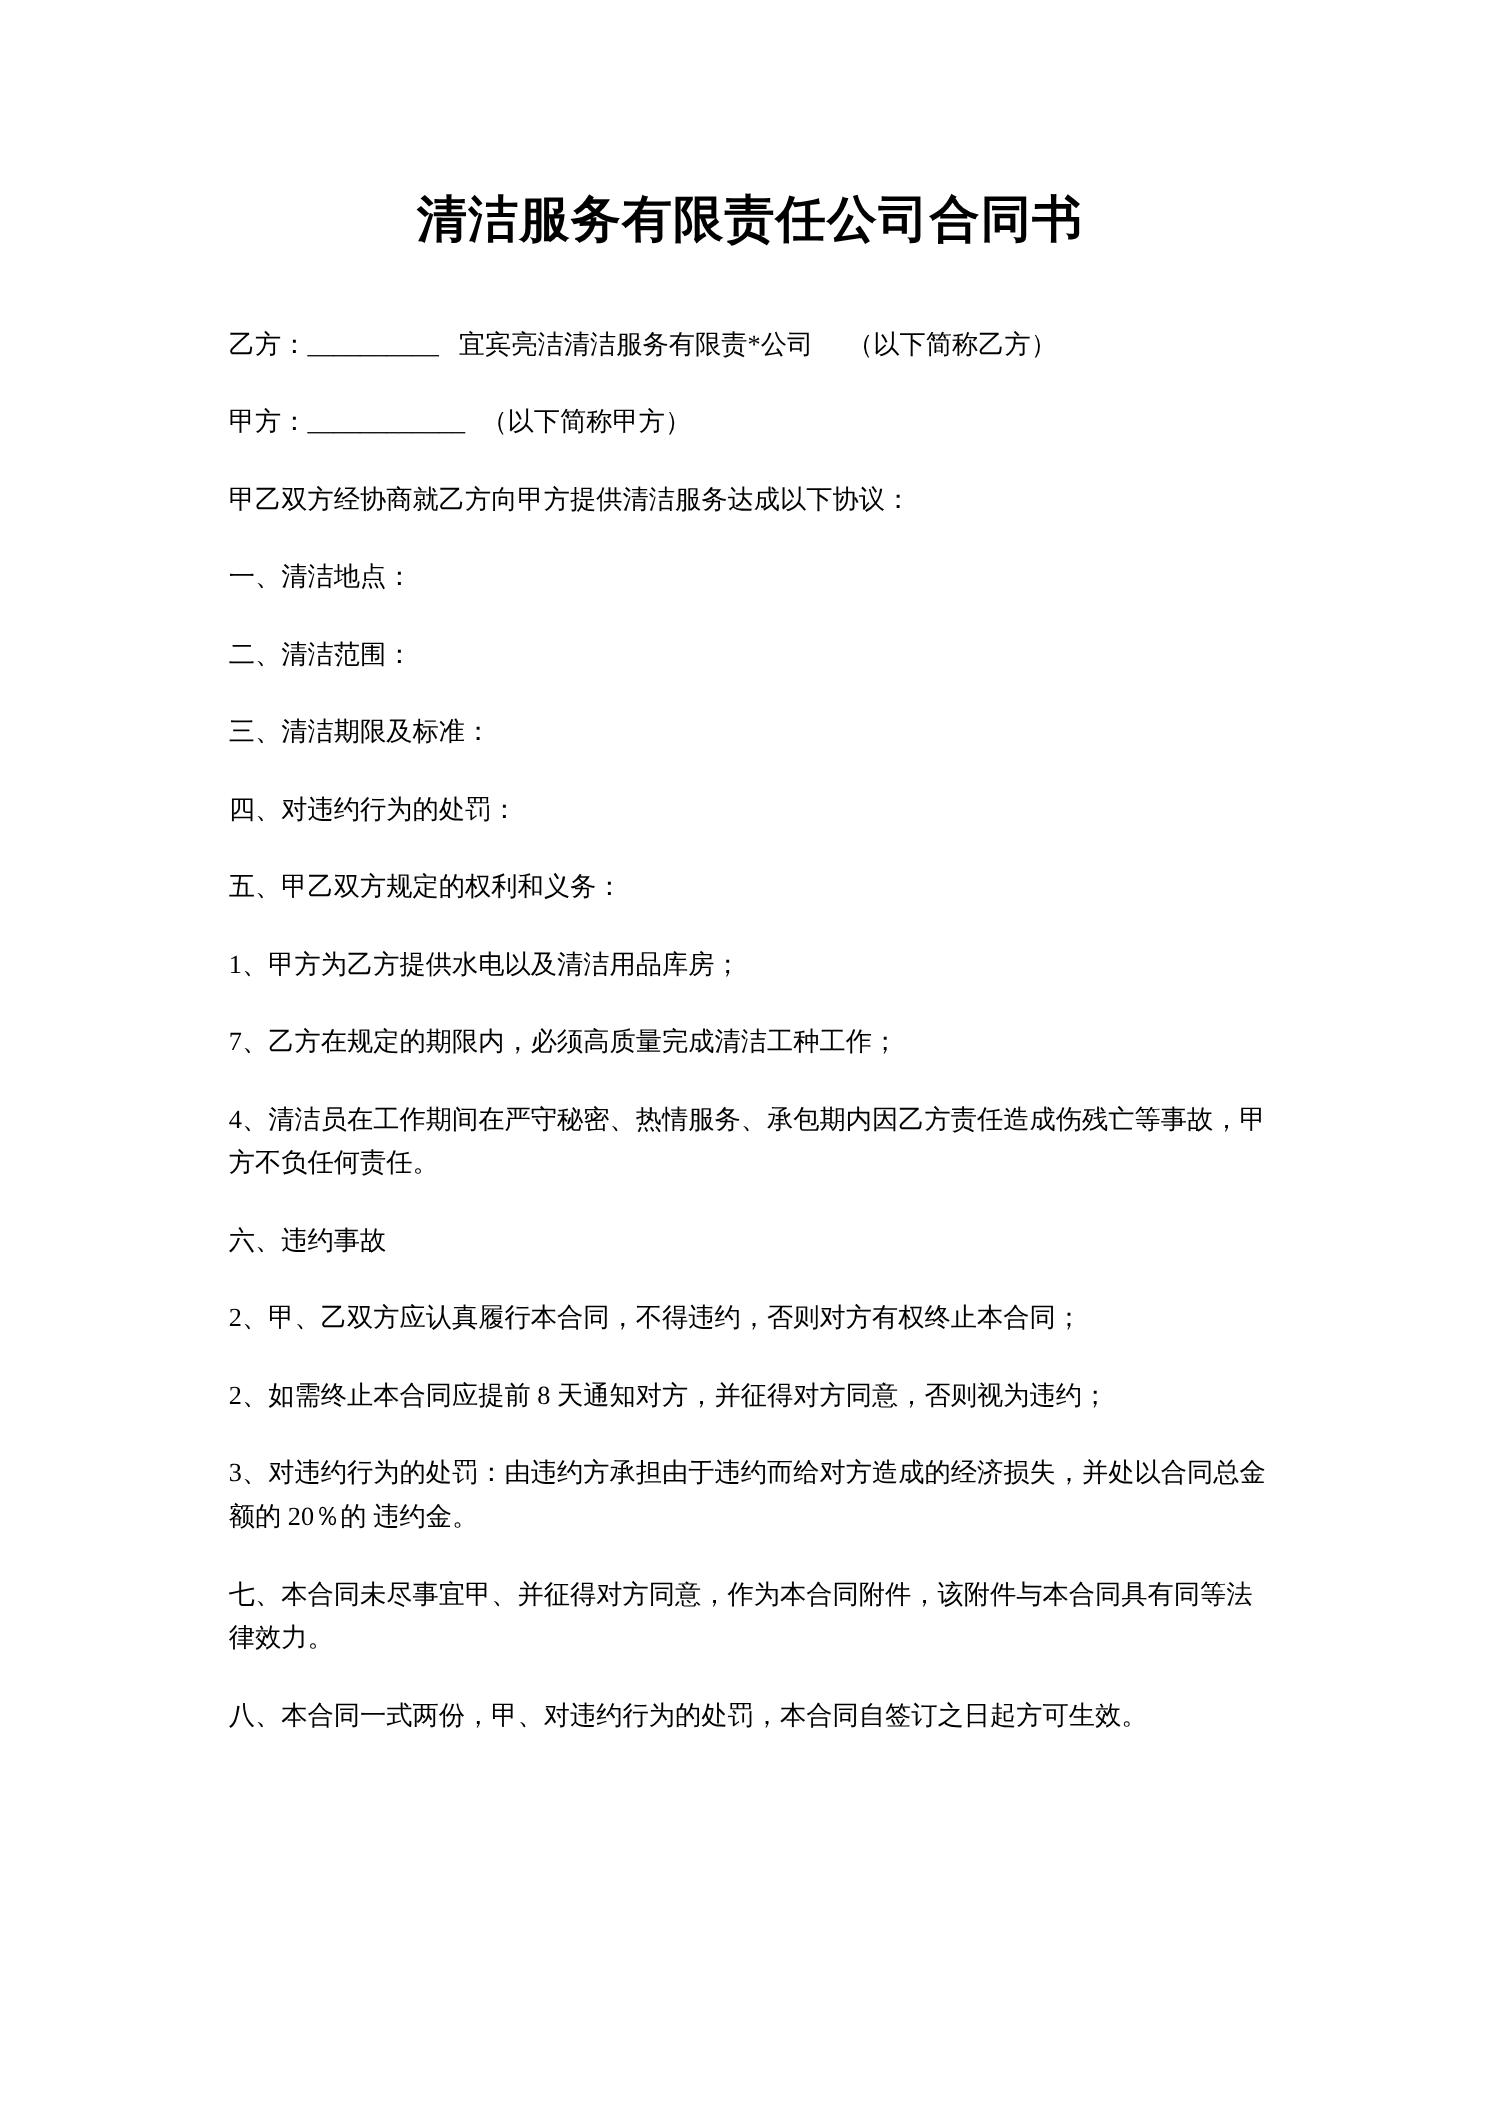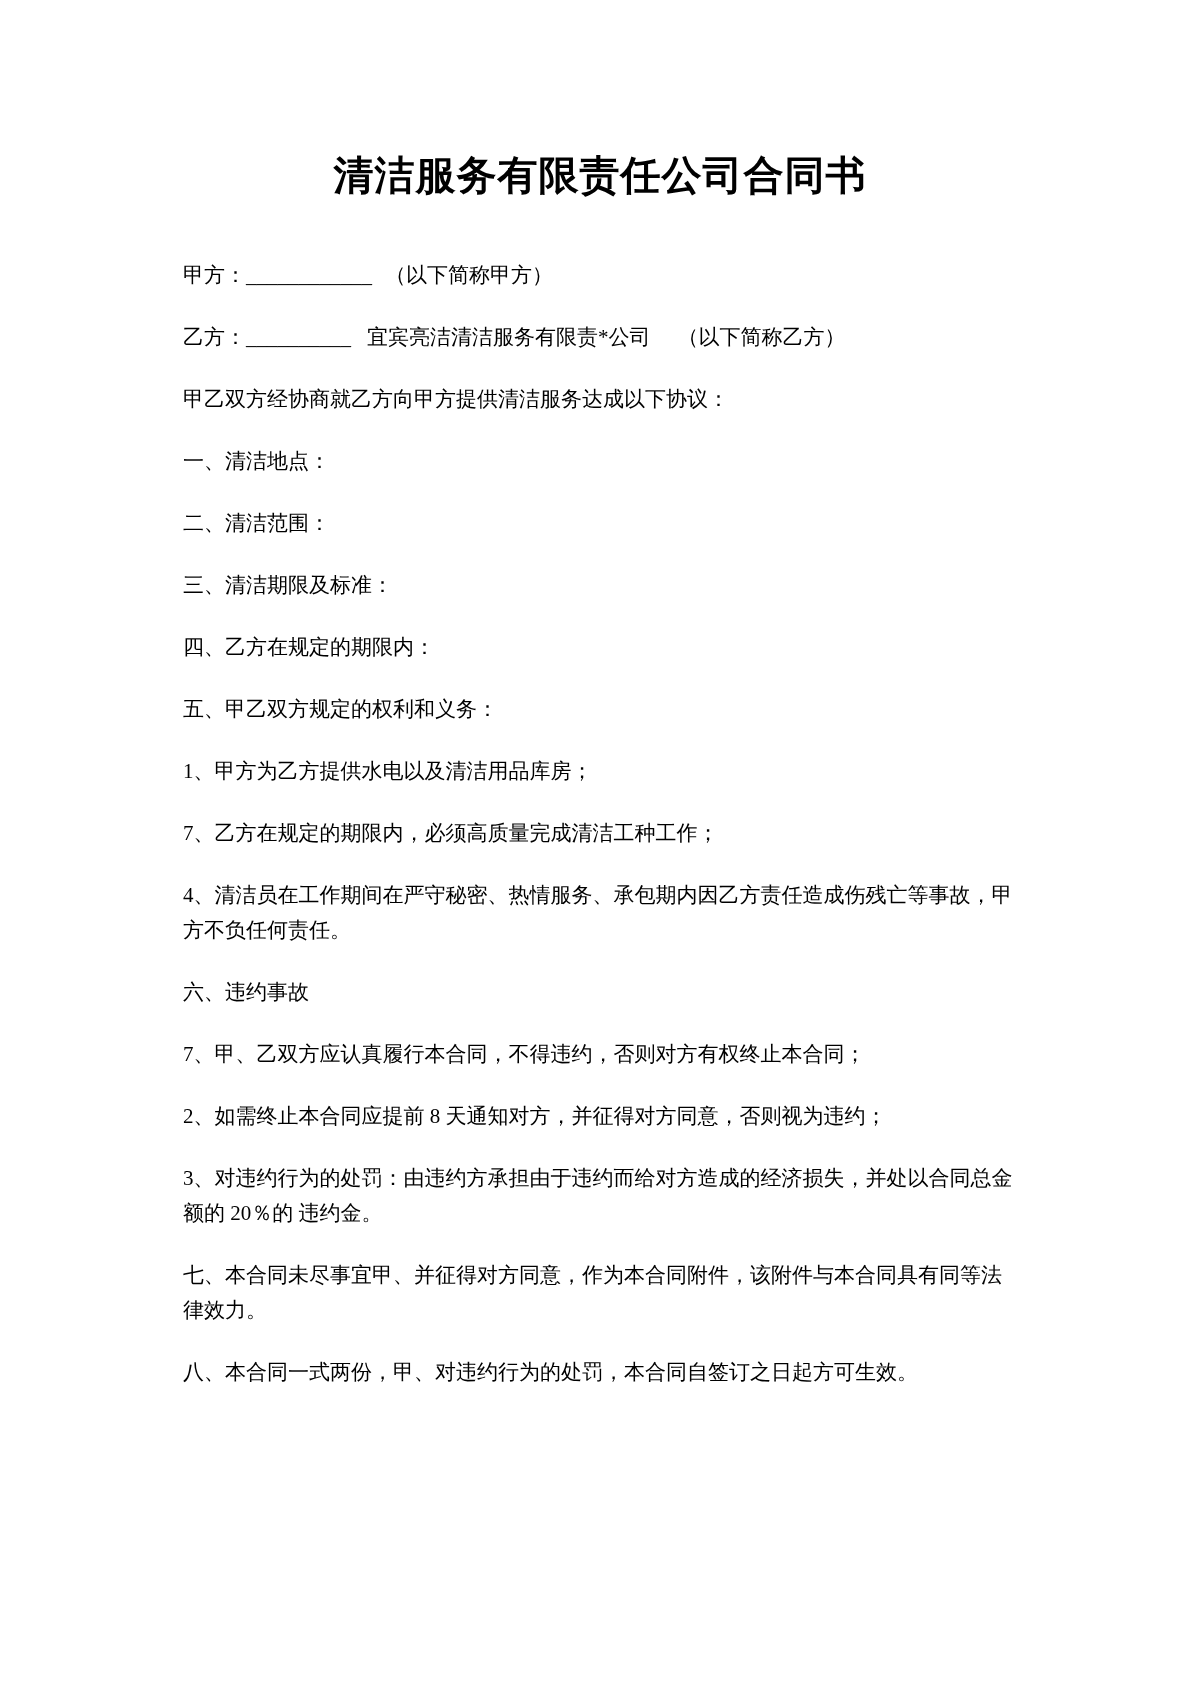--- a/index.html
+++ b/index.html
@@ -46,46 +46,46 @@
   }
 </style>
 </head>
 <body>
 
 <div class="page">
   <div class="content">
 
     <h1 class="doc-title">清洁服务有限责任公司合同书</h1>
 
+    <p class="para"><span>乙方：</span><span>__________</span><span class="company-gap">宜宾亮洁清洁服务有限责*公司</span><span class="note-gap-wide">（以下简称乙方）</span></p>
+
     <p class="para"><span>甲方：</span><span>____________</span><span class="note-gap">（以下简称甲方）</span></p>
-
-    <p class="para"><span>乙方：</span><span>__________</span><span class="company-gap">宜宾亮洁清洁服务有限责*公司</span><span class="note-gap-wide">（以下简称乙方）</span></p>
 
     <p class="para">甲乙双方经协商就乙方向甲方提供清洁服务达成以下协议：</p>
 
     <p class="para">一、清洁地点：</p>
 
     <p class="para">二、清洁范围：</p>
 
     <p class="para">三、清洁期限及标准：</p>
 
-    <p class="para">四、乙方在规定的期限内：</p>
+    <p class="para">四、对违约行为的处罚：</p>
 
     <p class="para">五、甲乙双方规定的权利和义务：</p>
 
     <p class="para">1、甲方为乙方提供水电以及清洁用品库房；</p>
 
 
     <p class="para">7、乙方在规定的期限内，必须高质量完成清洁工种工作；</p>
 
     <p class="para">4、清洁员在工作期间在严守秘密、热情服务、承包期内因乙方责任造成伤残亡等事故，甲方不负任何责任。</p>
 
     <p class="para">六、违约事故</p>
 
-    <p class="para">7、甲、乙双方应认真履行本合同，不得违约，否则对方有权终止本合同；</p>
+    <p class="para">2、甲、乙双方应认真履行本合同，不得违约，否则对方有权终止本合同；</p>
 
     <p class="para">2、如需终止本合同应提前 8 天通知对方，并征得对方同意，否则视为违约；</p>
 
     <p class="para">3、对违约行为的处罚：由违约方承担由于违约而给对方造成的经济损失，并处以合同总金额的 20％的 违约金。</p>
 
     <p class="para">七、本合同未尽事宜甲、并征得对方同意，作为本合同附件，该附件与本合同具有同等法律效力。</p>
 
     <p class="para">八、本合同一式两份，甲、对违约行为的处罚，本合同自签订之日起方可生效。</p>
 
   </div>

